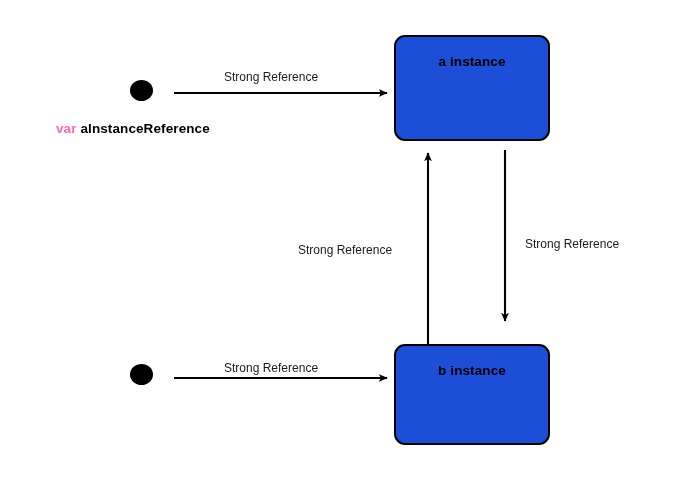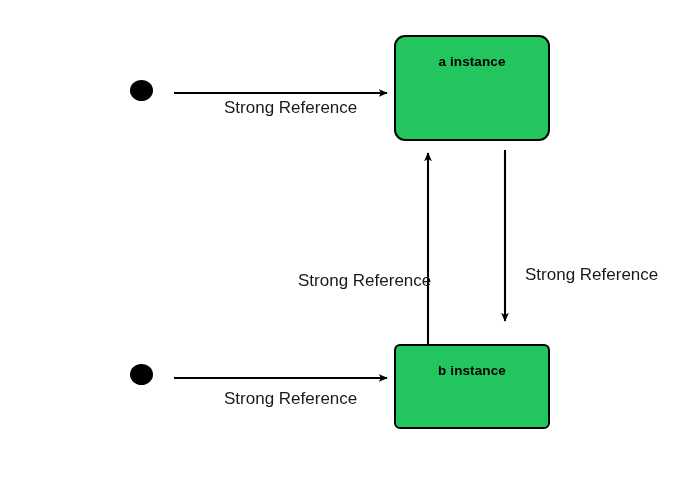--- a/index.html
+++ b/index.html
@@ -30,24 +30,24 @@
     height: 491px;
     pointer-events: none;
   }
 
   
   .instance-box {
     position: absolute;
     box-sizing: border-box;
     border: 2.6px solid #000000;
     border-radius: 11px;
-    background: #22c55e;
+    background: #1d4ed8;
   }
   #box-a { left: 394px; top: 35px; width: 156px; height: 106px; }
-  #box-b { left: 394px; top: 344px; width: 156px; height: 85px; border-radius: 6px; }
+  #box-b { left: 394px; top: 344px; width: 156px; height: 101px; }
   .instance-title {
     position: absolute;
     left: 0;
     right: 0;
     text-align: center;
     font-size: 13.5px;
     font-weight: bold;
     letter-spacing: 0.1px;
     color: #000000;
   }
@@ -78,24 +78,23 @@
     color: #ff69b4;
     font-weight: bold;
   }
   #var-a { left: 56px; top: 121px; }
   #var-b { left: 56px; top: 406px; }
 
   
   .arrow-label {
     position: absolute;
     white-space: nowrap;
-    font-size: 17px;
+    font-size: 12px;
     font-weight: normal;
     color: #1a1a1a;
-    margin-top: 28px;
   }
   #label-top    { left: 224px; top: 70px; }
   #label-bottom { left: 224px; top: 361px; }
   #label-mid-left  { left: 298px; top: 243px; }
   #label-mid-right { left: 525px; top: 237px; }
 </style>
 </head>
 <body>
 
 <div id="canvas">
@@ -120,20 +119,23 @@
     <div class="instance-title">a instance</div>
   </div>
 
   <div class="instance-box" id="box-b">
     <div class="instance-title">b instance</div>
   </div>
 
   <div class="ref-dot" id="dot-a"></div>
   <div class="ref-dot" id="dot-b"></div>
 
+  <div class="var-label" id="var-a">
+    <span class="kw">var</span><span>&nbsp;</span><span>aInstanceReference</span>
+  </div>
 
 
   <div class="arrow-label" id="label-top">Strong Reference</div>
 
   <div class="arrow-label" id="label-bottom">Strong Reference</div>
 
   <div class="arrow-label" id="label-mid-left">Strong Reference</div>
 
   <div class="arrow-label" id="label-mid-right">Strong Reference</div>
 

